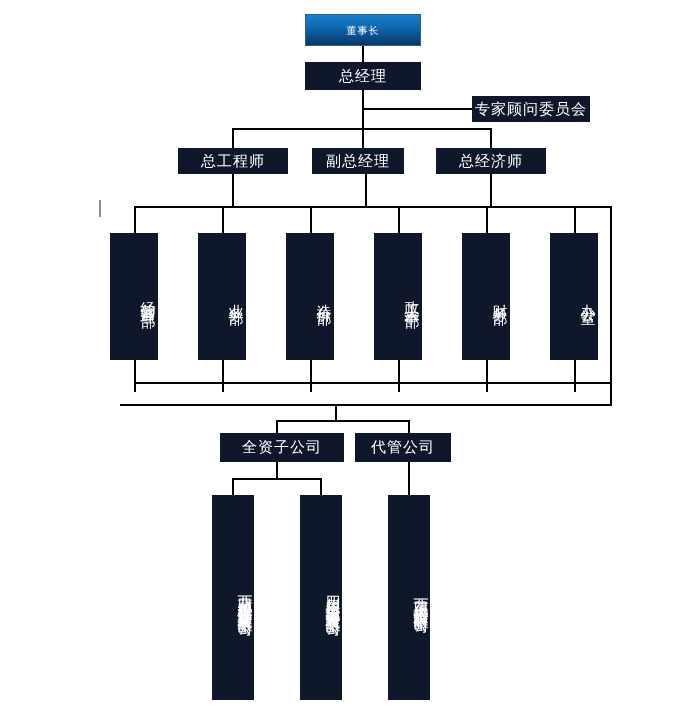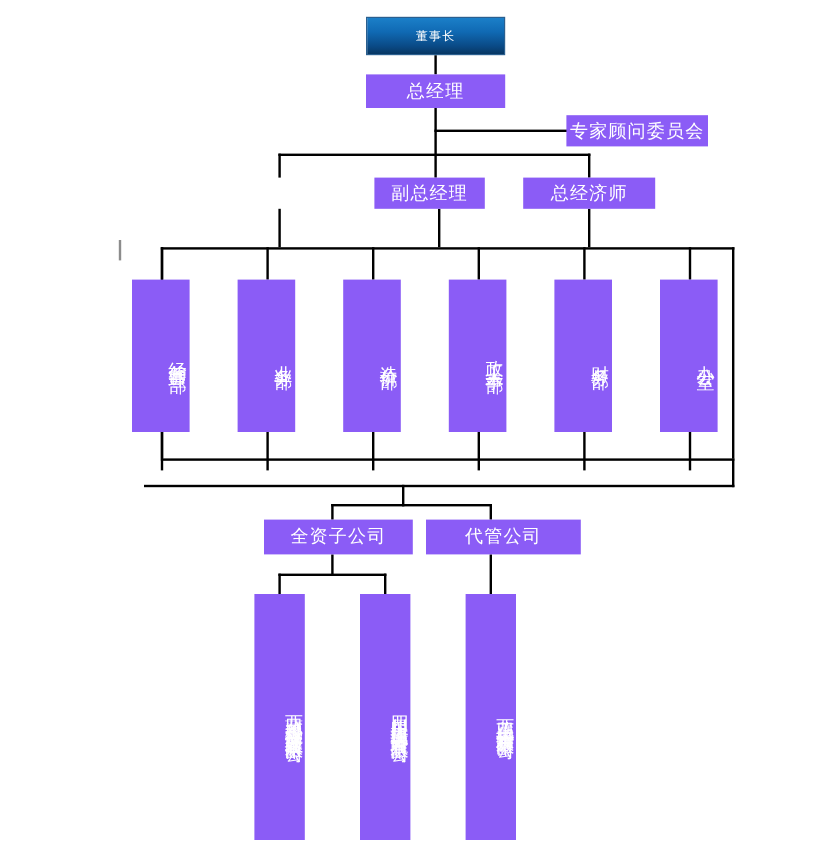--- a/index.html
+++ b/index.html
@@ -13,21 +13,21 @@
     width:686px;
     height:717px;
     background:#ffffff;
     overflow:hidden;
   }
 
   
   .node{
     position:absolute;
     box-sizing:border-box;
-    background:#8b5cf6;
+    background:#0f172a;
     color:#ffffff;
     display:flex;
     align-items:center;
     justify-content:center;
     text-align:center;
     letter-spacing:1px;
     z-index:5;
   }
   .node.h{
     font-size:15px;
@@ -84,20 +84,21 @@
   <div class="ln v" style="left:362px;top:90px;height:58px;"></div>
 
   <div class="ln h" style="left:362px;top:108px;width:111px;"></div>
 
   <div class="node h" style="left:472px;top:96px;width:118px;height:26px;">专家顾问委员会</div>
 
   <div class="ln h" style="left:232px;top:128px;width:260px;"></div>
   <div class="ln v" style="left:232px;top:128px;height:20px;"></div>
   <div class="ln v" style="left:490px;top:128px;height:20px;"></div>
 
+  <div class="node h" style="left:178px;top:148px;width:110px;height:26px;">总工程师</div>
 
   <div class="node h" style="left:312px;top:148px;width:92px;height:26px;">副总经理</div>
 
   <div class="node h" style="left:436px;top:148px;width:110px;height:26px;">总经济师</div>
 
   <div class="ln v" style="left:232px;top:174px;height:32px;"></div>
   <div class="ln v" style="left:365px;top:174px;height:32px;"></div>
   <div class="ln v" style="left:490px;top:174px;height:32px;"></div>
 
   <div class="tick" style="left:99px;top:200px;height:17px;"></div>
@@ -139,21 +140,21 @@
   <div class="ln v" style="left:610px;top:382px;height:24px;"></div>
 
   <div class="ln v" style="left:335px;top:404px;height:18px;"></div>
 
   <div class="ln h" style="left:276px;top:420px;width:134px;"></div>
   <div class="ln v" style="left:276px;top:420px;height:13px;"></div>
   <div class="ln v" style="left:408px;top:420px;height:13px;"></div>
 
   <div class="node h" style="left:220px;top:433px;width:124px;height:29px;">全资子公司</div>
 
-  <div class="node h" style="left:355px;top:433px;width:129px;height:29px;">代管公司</div>
+  <div class="node h" style="left:355px;top:433px;width:96px;height:29px;">代管公司</div>
 
   <div class="ln v" style="left:276px;top:462px;height:18px;"></div>
   <div class="ln h" style="left:232px;top:478px;width:90px;"></div>
   <div class="ln v" style="left:232px;top:478px;height:17px;"></div>
   <div class="ln v" style="left:320px;top:478px;height:17px;"></div>
 
   <div class="ln v" style="left:408px;top:462px;height:33px;"></div>
 
   <div class="node v tall" style="left:212px;top:495px;width:42px;height:205px;">西藏鉴科工程建设监理有限公司</div>
 

